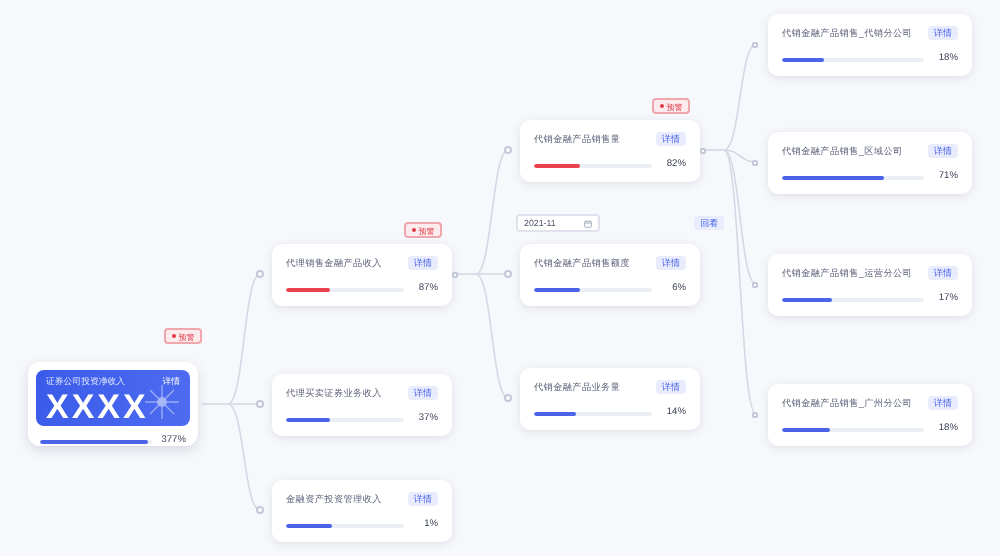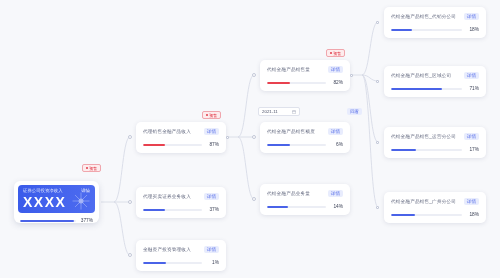--- a/index.html
+++ b/index.html
@@ -131,21 +131,21 @@
     line-height: 1.2;
   }
   .root-link {
     font-size: 4.4px;
     color: #ffffff;
     line-height: 1.2;
     position: relative;
     z-index: 3;
   }
   .root-value {
-    font-size: 14px;
+    font-size: 17px;
     font-weight: bold;
     color: #ffffff;
     letter-spacing: 1.5px;
     line-height: 1;
     margin-top: 2px;
   }
   .root-sparkle {
     position: absolute;
     right: 4px; top: 6px;
     width: 20px; height: 20px;

